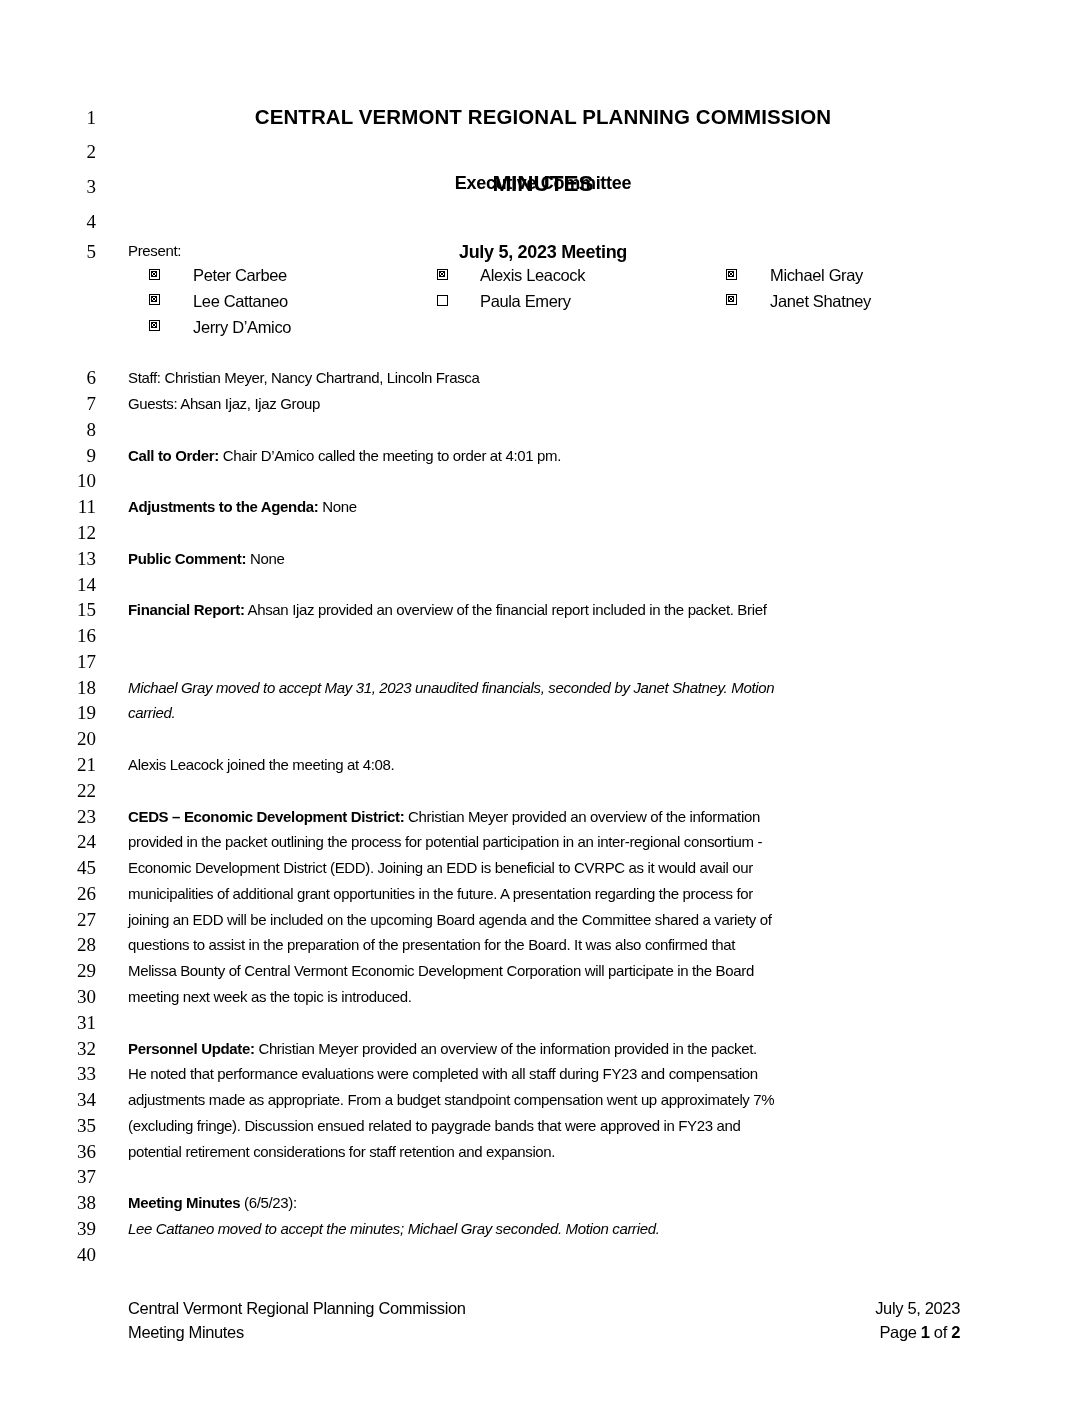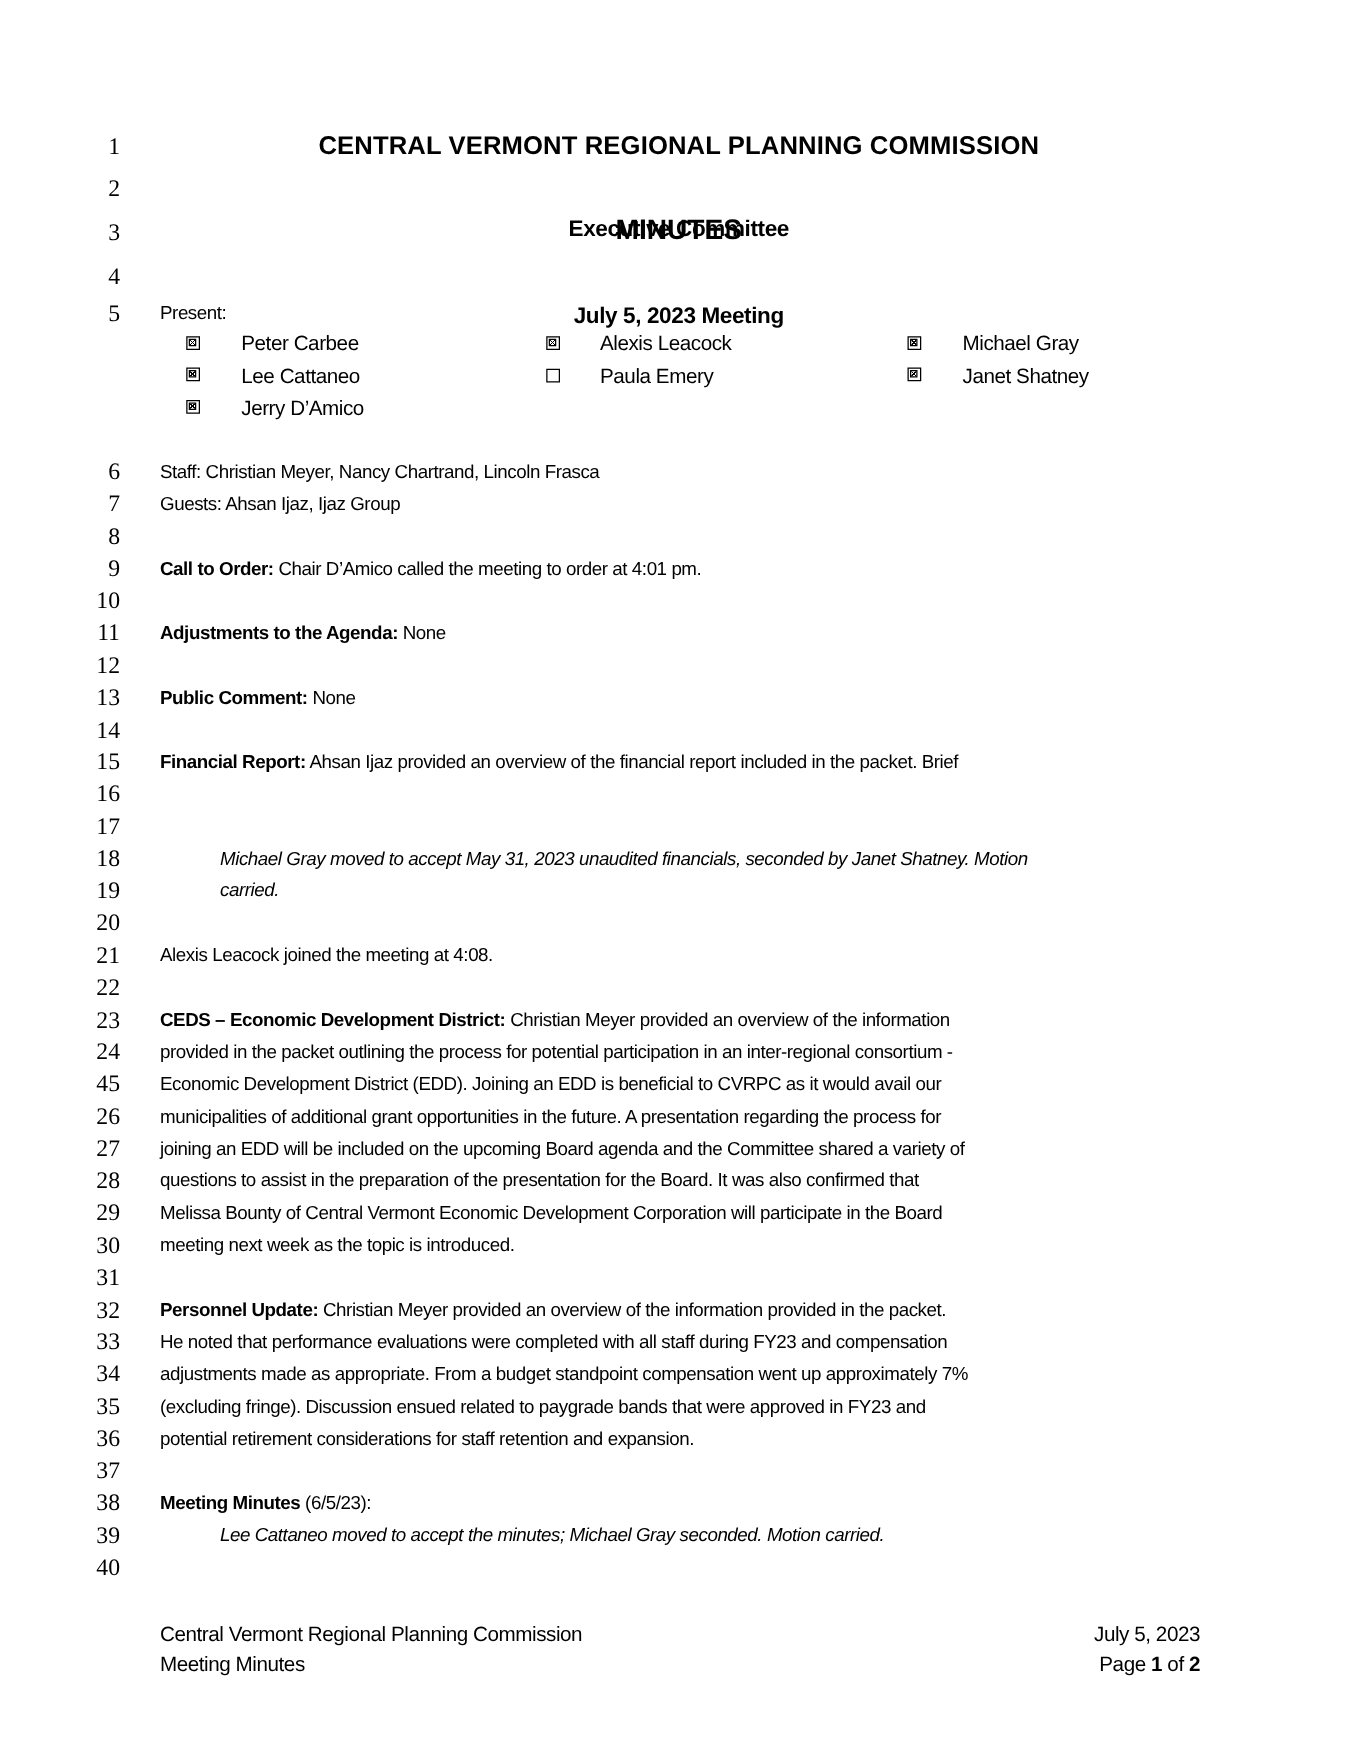--- a/index.html
+++ b/index.html
@@ -15,21 +15,21 @@
     .row {
       position: absolute; left: 128px; right: 116px;
       font-family: "Liberation Sans", sans-serif; font-size: 15px; line-height: 22px;
       letter-spacing: -0.35px; white-space: nowrap;
     }
     .center { left: 128px; right: 130px; text-align: center; }
     .h1 { font-weight: bold; font-size: 20.5px; letter-spacing: 0.1px; }
     .h2 { font-weight: bold; font-size: 18px; letter-spacing: -0.3px; margin-top: 32px; }
     .h3 { font-weight: bold; font-size: 22.5px; letter-spacing: 0; }
     .b { font-weight: bold; }
-    .i { font-style: italic; margin-left: 48px; }
+    .i { font-style: italic; }
     .cb {
       position: absolute; width: 11px; height: 11px; border: 1.6px solid #000;
       box-sizing: border-box; background: #fff;
     }
     .cb.checked::after {
       content: ""; position: absolute; left: 1px; top: 1px; width: 6px; height: 6px;
       background:
         linear-gradient(45deg, transparent 42%, #000 42%, #000 58%, transparent 58%),
         linear-gradient(-45deg, transparent 42%, #000 42%, #000 58%, transparent 58%);
       border: 0.8px solid #000;

